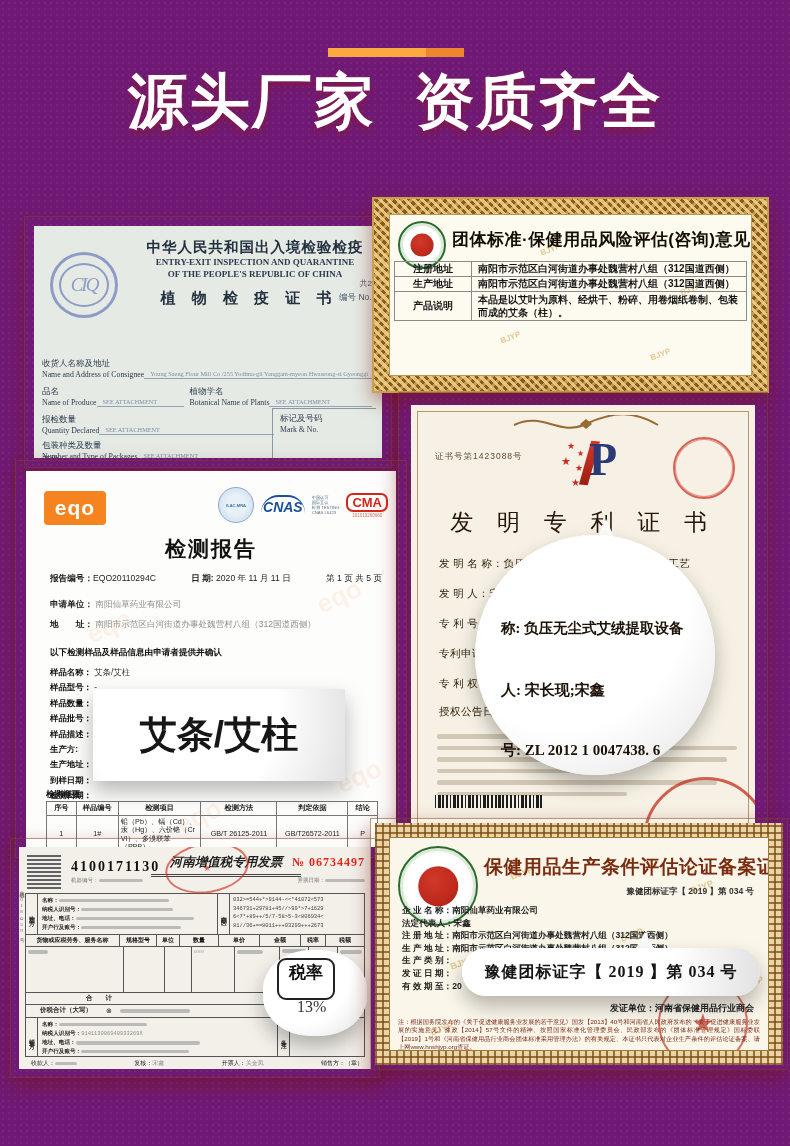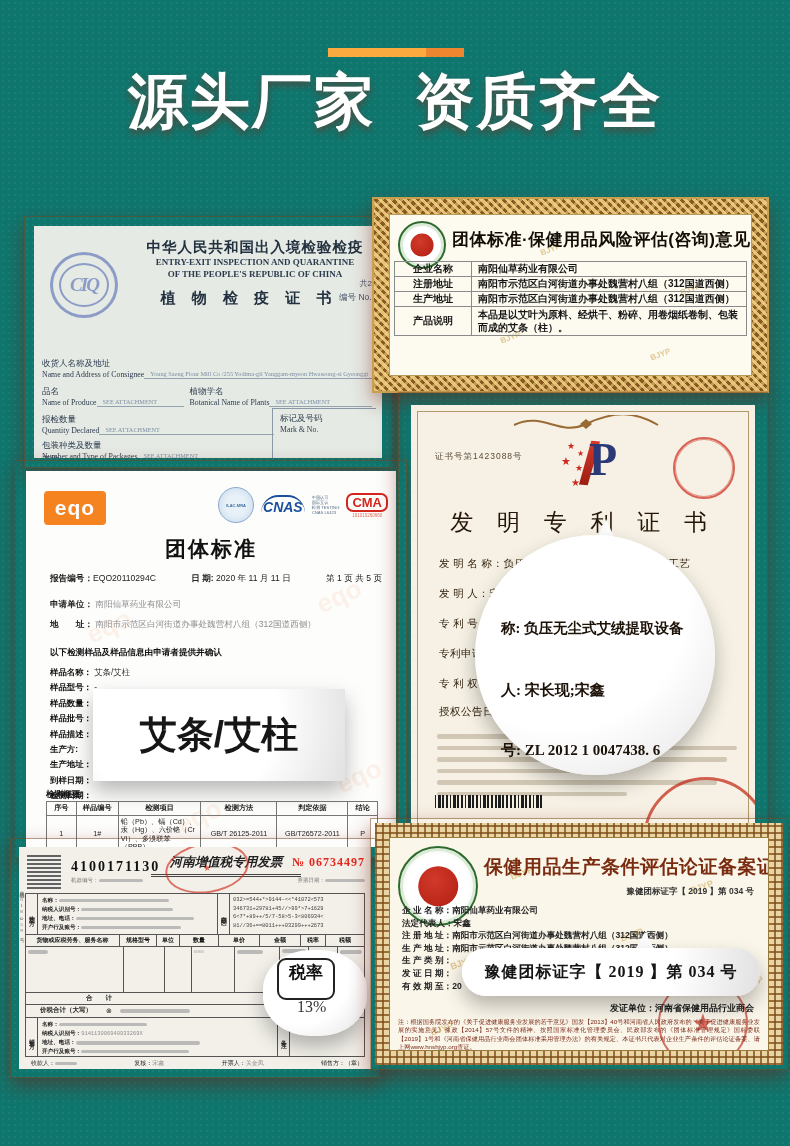--- a/index.html
+++ b/index.html
@@ -1,16 +1,16 @@
 <!DOCTYPE html>
 <html><head>
 <meta charset="utf-8">
 <style>
   html,body{margin:0;padding:0;background:#9c1f12;}
-  #canvas{position:relative;width:790px;height:1146px;background:#0f766e;overflow:hidden;
+  #canvas{position:relative;width:790px;height:1146px;background:#701a75;overflow:hidden;
           font-family:"Liberation Sans",sans-serif;}
   #canvas::after{content:"";position:absolute;inset:0;z-index:0;
           background-image:radial-gradient(rgba(255,255,255,.05) 1px,transparent 1.2px);
           background-size:6px 6px;pointer-events:none;}
   
   .dash{position:absolute;left:328px;top:48px;width:136px;height:9px;z-index:1;
         background:linear-gradient(90deg,#fbaa3f 0 72%,#ee8630 72%);}
   .title{position:absolute;top:62px;left:0;width:790px;text-align:center;z-index:1;
         font-size:60px;font-weight:900;color:#fff;letter-spacing:2px;word-spacing:20px;
         text-shadow:0 4px 7px rgba(150,25,8,.45);}
@@ -39,21 +39,21 @@
   .p6{position:absolute;inset:14px;background:#fbf6ea;border:1px solid #9a7a3a;overflow:hidden;}
   
   .bub{position:absolute;background:radial-gradient(circle at 35% 28%,#ffffff 55%,#f0f0f0 78%,#e1e1e1);
        box-shadow:0 10px 20px rgba(0,0,0,.28);z-index:9;}
   .ptr-up{position:absolute;width:0;height:0;border-left:9px solid transparent;border-right:9px solid transparent;
        border-bottom:16px solid #fdfdfd;z-index:9;}
   
   .ciq{position:absolute;left:16px;top:26px;width:62px;height:60px;border:3px solid #8d9cc6;border-radius:50%;
        display:flex;align-items:center;justify-content:center;}
   .ciq-i{border:2px solid #8d9cc6;border-radius:50%;width:46px;height:40px;display:flex;align-items:center;justify-content:center;
-       font-family:"Liberation Serif",serif;font-style:italic;font-weight:700;font-size:19px;color:#8d9cc6;letter-spacing:-2px;}
+       font-family:"Liberation Serif",serif;font-style:italic;font-weight:400;font-size:19px;color:#8d9cc6;letter-spacing:-2px;}
   .t-cn{position:absolute;left:96px;top:12px;width:250px;text-align:center;font-size:14.5px;font-weight:700;color:#22303f;letter-spacing:1px;}
   .t-en{position:absolute;left:96px;width:250px;text-align:center;font-family:"Liberation Serif",serif;font-weight:700;font-size:9px;color:#2c3a4e;}
   .copies{position:absolute;right:10px;top:52px;font-size:8px;color:#44556a;}
   .s-cn{position:absolute;left:110px;top:63px;width:210px;text-align:center;font-size:15px;font-weight:700;letter-spacing:6px;color:#22303f;}
   .noL{position:absolute;right:8px;top:66px;font-size:8.5px;color:#44556a;}
   .s-en{position:absolute;left:70px;top:82px;width:260px;text-align:center;font-family:"Liberation Serif",serif;font-weight:700;font-size:13px;color:#22303f;letter-spacing:.5px;}
   .frow{position:absolute;left:8px;display:flex;align-items:flex-end;}
   .lcn{font-size:8.5px;color:#2c3a4e;}
   .len{font-family:"Liberation Serif",serif;font-size:7.8px;color:#2c3a4e;}
   .fval{flex:1;border-bottom:1px solid #93a3b2;font-family:"Liberation Serif",serif;font-size:6.3px;color:#7e90a5;
@@ -213,24 +213,20 @@
   <div class="c2" style="position:absolute">
     <div class="p2">
       <span class="wm" style="left:150px;top:30px;transform:rotate(-20deg);font-size:8px;color:rgba(200,160,70,.55)">BJYP</span>
       <span class="wm" style="left:290px;top:70px;transform:rotate(-20deg);font-size:8px;color:rgba(200,160,70,.55)">BJYP</span>
       <span class="wm" style="left:110px;top:118px;transform:rotate(-20deg);font-size:8px;color:rgba(200,160,70,.55)">BJYP</span>
       <span class="wm" style="left:260px;top:135px;transform:rotate(-20deg);font-size:8px;color:rgba(200,160,70,.55)">BJYP</span>
       <div class="badge" style="position:absolute;left:8px;top:6px;width:44px;height:44px"></div>
       <div class="r2-title">团体标准·保健用品风险评估(咨询)意见</div>
       <table class="r2-table">
         <tbody>
-            <tr>
-          <td class="r2-lab">企业名称</td>
-          <td>南阳仙草药业有限公司</td>
-        </tr>
         <tr>
           <td class="r2-lab">注册地址</td>
           <td>南阳市示范区白河街道办事处魏营村八组（312国道西侧）</td>
         </tr>
         <tr>
           <td class="r2-lab">生产地址</td>
           <td>南阳市示范区白河街道办事处魏营村八组（312国道西侧）</td>
         </tr>
         <tr>
           <td class="r2-lab">产品说明</td>
@@ -257,21 +253,21 @@
           <div>国际互认</div>
           <div>检测 TESTING</div>
           <div>CNAS L6423</div>
         </div>
         <div>
           <div class="cma-box">CMA</div>
           <div class="cma-n">161010260660</div>
         </div>
       </div>
 
-      <div class="r-title">团体标准</div>
+      <div class="r-title">检测报告</div>
       <div class="r-meta">
         <span><b>报告编号：</b><span>EQO20110294C</span></span>
         <span><b>日  期:</b> <span>2020 年 11 月 11 日</span></span>
         <span>第 1 页 共 5 页</span>
       </div>
       <div class="r-line" style="top:128px">
         <b>申请单位：</b>
         <span class="g">南阳仙草药业有限公司</span>
       </div>
       <div class="r-line" style="top:148px">

